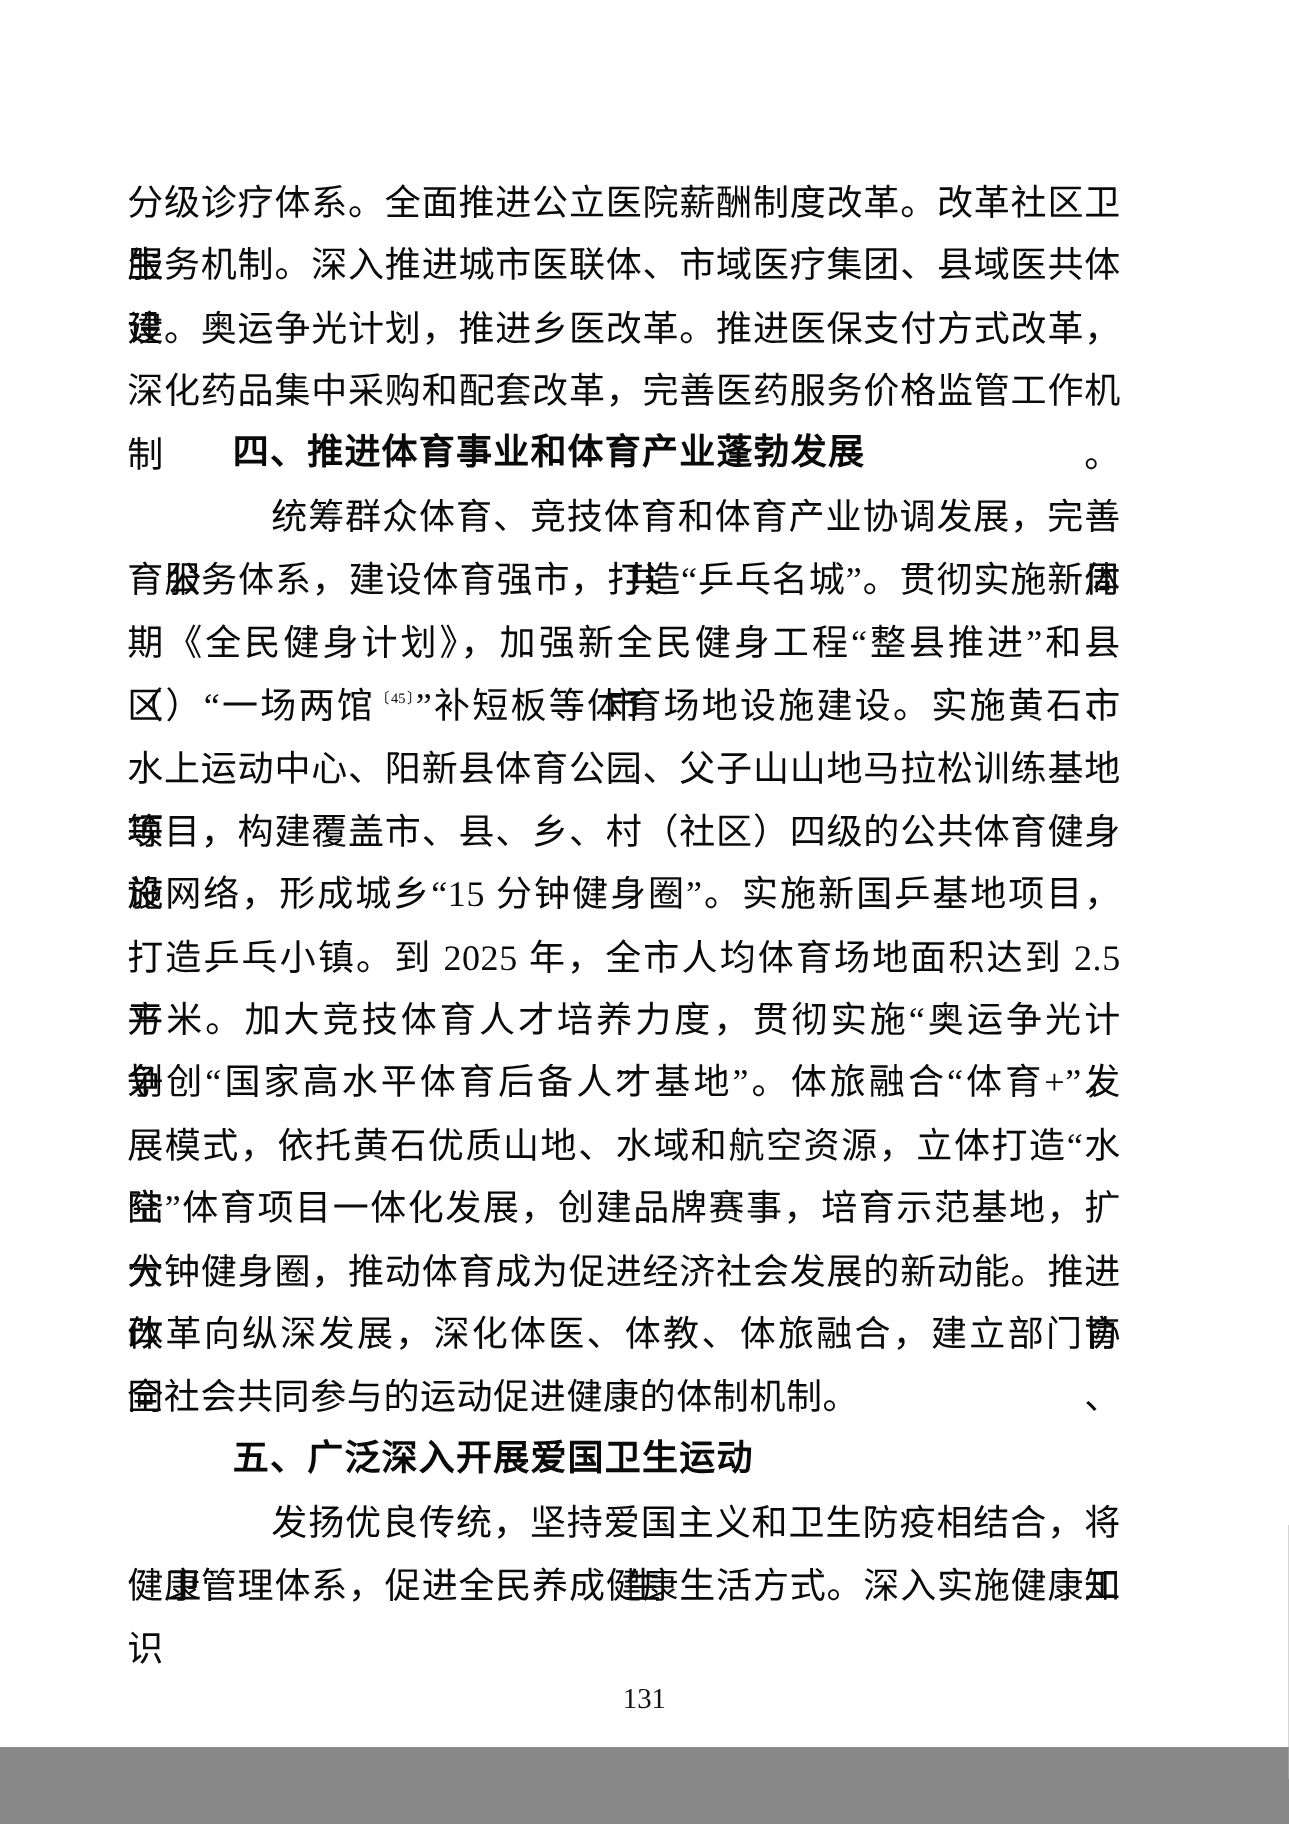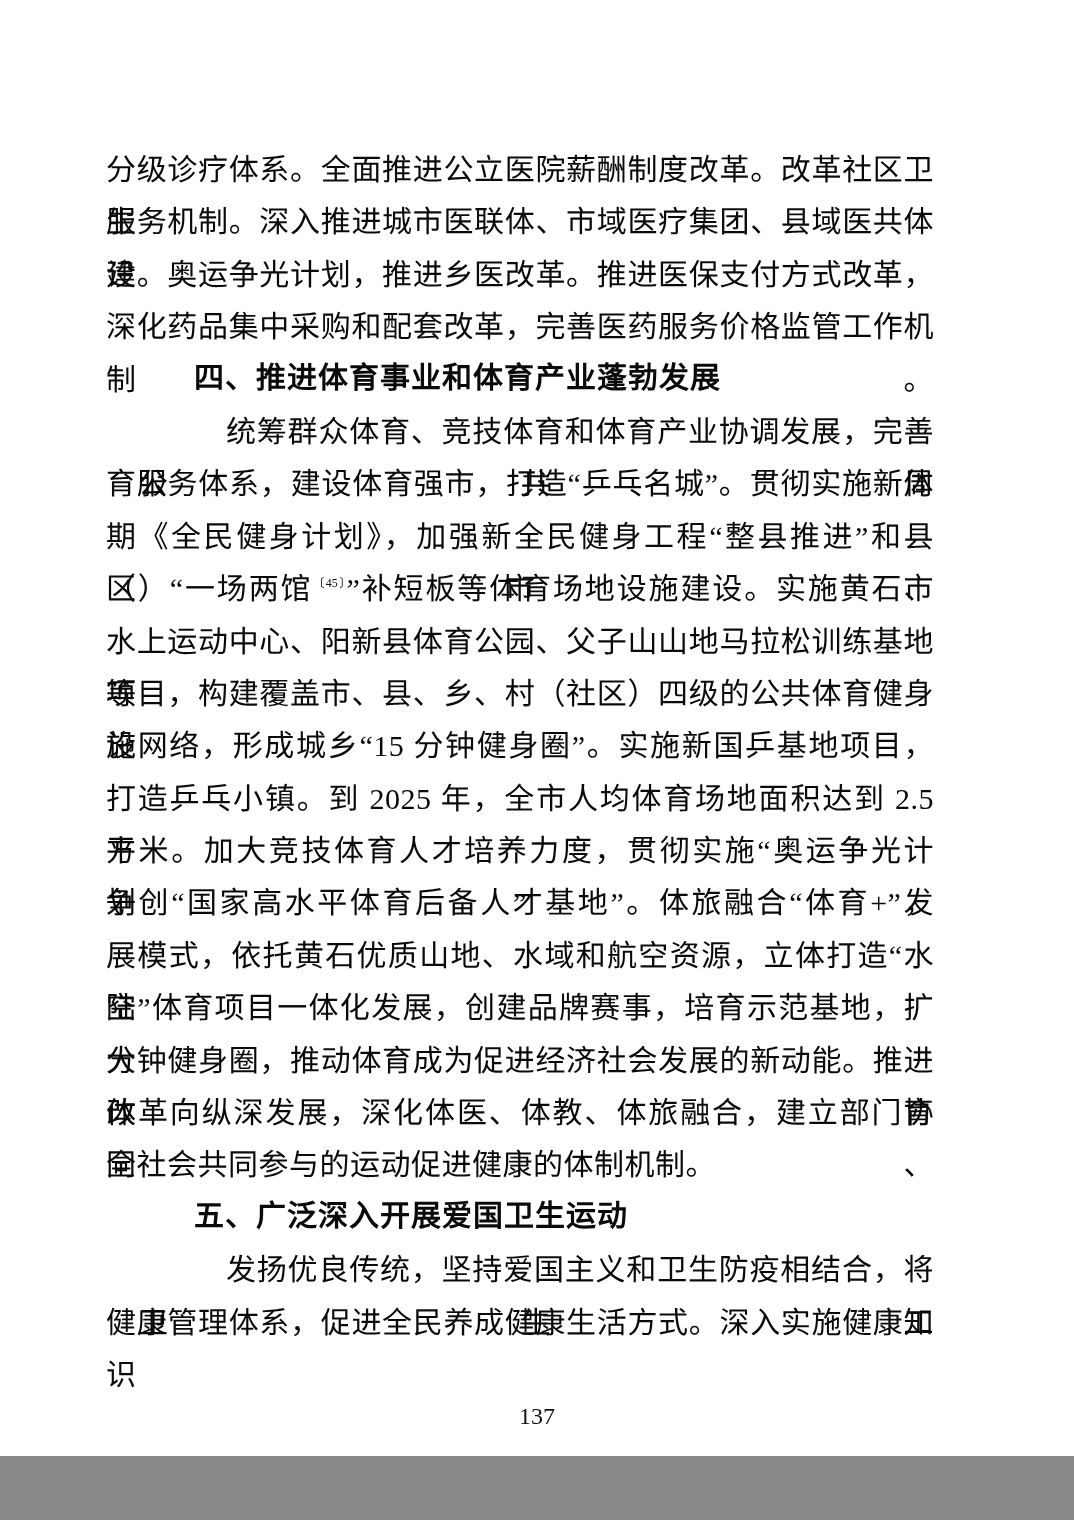--- a/index.html
+++ b/index.html
@@ -103,14 +103,14 @@
     <div class="line j">改革向纵深发展，深化体医、体教、体旅融合，建立部门协同、</div>
     <div class="line last-line">全社会共同参与的运动促进健康的体制机制。</div>
 
     <div class="line heading">五、广泛深入开展爱国卫生运动</div>
 
     <div class="line j indent">发扬优良传统，坚持爱国主义和卫生防疫相结合，将卫生工</div>
     <div class="line j">健康管理体系，促进全民养成健康生活方式。深入实施健康知识</div>
 
   </div>
 
-  <div class="page-num">137</div>
+  <div class="page-num">131</div>
 </div>
 
 </body></html>

